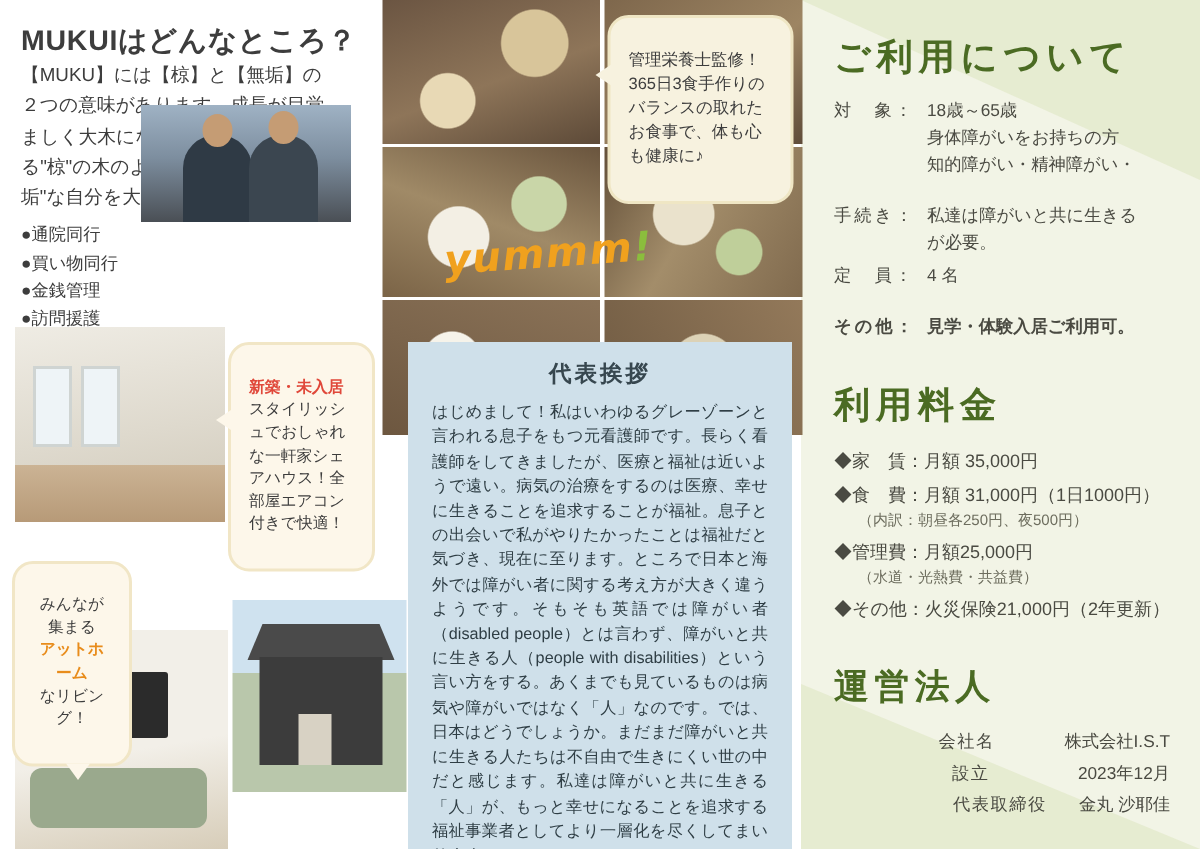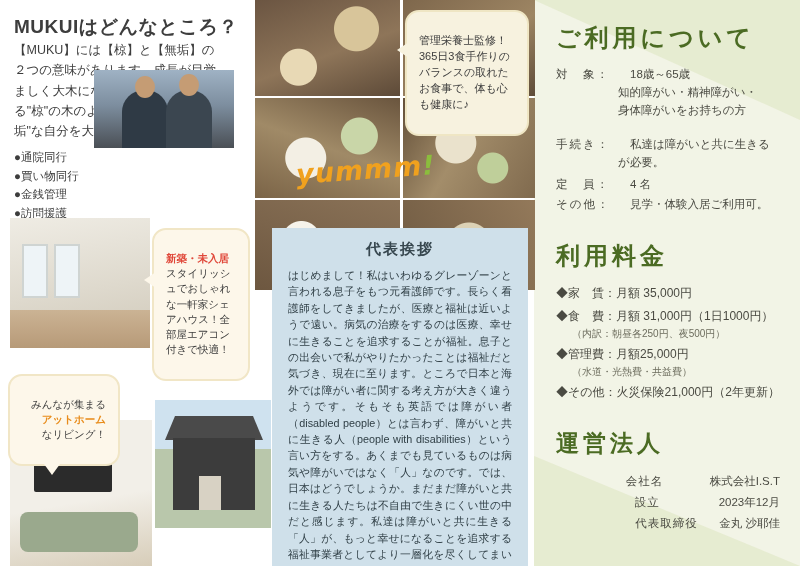--- a/index.html
+++ b/index.html
@@ -31,21 +31,21 @@
     clip-path: polygon(0 100%, 100% 100%, 0 0);
     opacity:.85;
   }
   .rp-inner { position:relative; z-index:3; padding:22px 20px 0 22px; }
 
   .rp-h {
     font-size:24px; color:#4b6b23; letter-spacing:4px; font-weight:bold;
     margin-bottom:12px;
   }
   .rp-h.small { font-size:23px; }
-  .rp-row { display:flex; font-size:11.5px; line-height:1.55; color:#4a4a42;gap:12px; }
+  .rp-row { display:flex; font-size:11.5px; line-height:1.55; color:#4a4a42; }
   .rp-label { width:62px; flex:none; letter-spacing:2px; }
   .rp-val { flex:1; }
   .rp-sub { padding-left:62px; font-size:11.5px; line-height:1.55; color:#4a4a42; }
 
   .fee-line { font-size:12px; line-height:1.6; color:#4a4a42; }
   .fee-note { font-size:10px; color:#6d6d5e; padding-left:16px; line-height:1.5;}
 
   .corp-row { display:flex; font-size:11.5px; line-height:1.8; color:#4a4a42;justify-content:flex-end; }
   .corp-label { width:84px; flex:none; letter-spacing:1px; }
 
@@ -162,22 +162,22 @@
   #bubble-new {
     left:152px; top:228px; width:98px; background:#fdf7ea;
     border:2px solid #f1e6c6; font-size:10.5px;
   }
   #bubble-new .em { color:#e0483a; font-weight:bold; }
   #bubble-new:after {
     left:-10px; top:42px; border-top:8px solid transparent;
     border-bottom:8px solid transparent; border-right:12px solid #fdf7ea;
   }
   #bubble-living {
-    left:8px; top:374px; width:112px; background:#fdf7ea;
-    border:2px solid #f1e6c6; font-size:10.5px; text-align:right;
+    left:8px; top:374px; width:80px; background:#fdf7ea;
+    border:2px solid #f1e6c6; font-size:10.5px; text-align:center;font-family:Liberation Mono, monospace;
   }
   #bubble-living .em { color:#e88c1b; font-weight:bold; }
   #bubble-living:after {
     left:34px; bottom:-11px; border-left:8px solid transparent;
     border-right:8px solid transparent; border-top:11px solid #fdf7ea;
   }
 
   
   .greeting {
     position:absolute; left:272px; top:228px; width:256px; height:338px;
@@ -201,35 +201,35 @@
     <div class="leaf-top"></div>
     <div class="leaf-bot"></div>
     <div class="rp-inner">
 
       <div class="rp-h">ご利用について</div>
 
       <div class="rp-row">
         <div class="rp-label">対　象：</div>
         <div class="rp-val">18歳～65歳</div>
       </div>
+      <div class="rp-sub">身体障がいをお持ちの方</div>
       <div class="rp-sub">知的障がい・精神障がい・</div>
-      <div class="rp-sub">身体障がいをお持ちの方</div>
 
       <div class="rp-row" style="margin-top:17px;">
         <div class="rp-label">手続き：</div>
         <div class="rp-val">私達は障がいと共に生きる</div>
       </div>
       <div class="rp-sub">が必要。</div>
 
       <div class="rp-row" style="margin-top:4px;">
         <div class="rp-label">定　員：</div>
         <div class="rp-val">4 名</div>
       </div>
 
-      <div class="rp-row" style="margin-top:2px;">
+      <div class="rp-row" style="margin-top:16px;font-weight:bold;">
         <div class="rp-label">その他：</div>
         <div class="rp-val">見学・体験入居ご利用可。</div>
       </div>
 
       <div class="rp-h" style="margin-top:26px;">利用料金</div>
 
       <div class="fee-line">◆家　賃：月額 35,000円</div>
       <div class="fee-line" style="margin-top:4px;">◆食　費：月額 31,000円（1日1000円）</div>
       <div class="fee-note">（内訳：朝昼各250円、夜500円）</div>
       <div class="fee-line" style="margin-top:4px;">◆管理費：月額25,000円</div>

